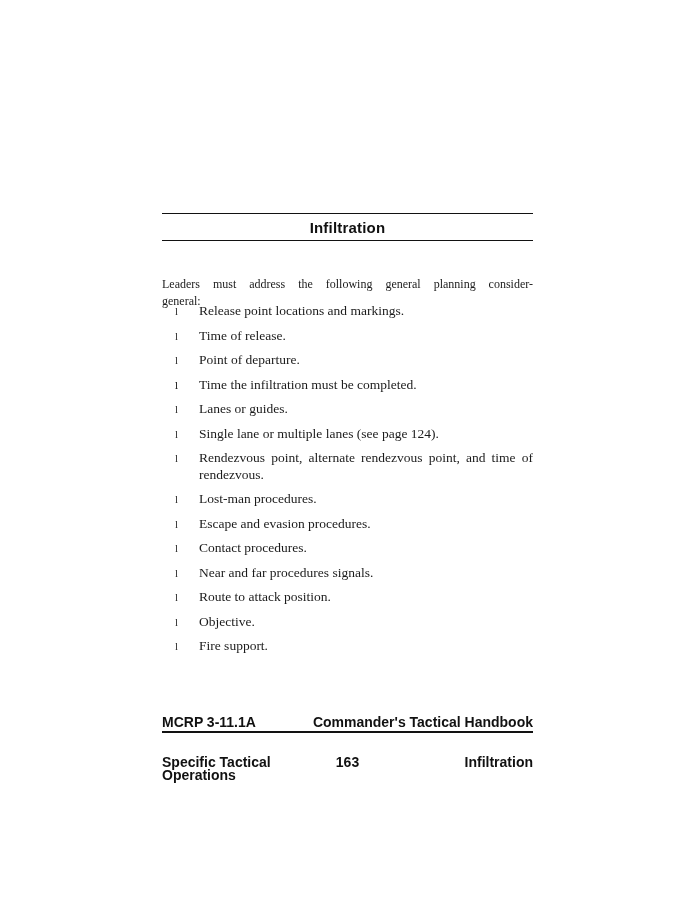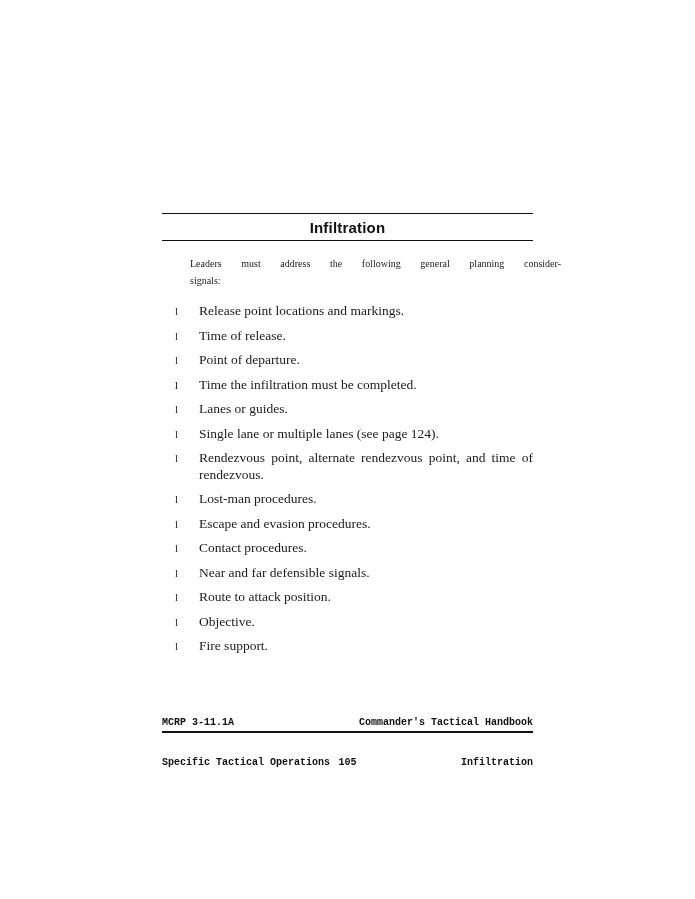--- a/index.html
+++ b/index.html
@@ -35,24 +35,23 @@
     font-weight: bold;
     font-size: 15px;
     line-height: 17px;
     text-align: center;
     letter-spacing: 0.2px;
     color: #111;
     padding: 5px 0 4px 0;
   }
   
   .intro {
-    top: 255px;
-    font-size: 10px;
+    top: 276px;
+    font-size: 12px;
     line-height: 17px;
-    margin-left: 28px;
   }
   .intro-line-justified {
     display: block;
     text-align: justify;
     text-align-last: justify;
   }
   .intro-line-last {
     display: block;
     text-align: left;
   }
@@ -76,23 +75,23 @@
     left: 13px;
     top: 2px;
     font-family: "Liberation Serif", serif;
     font-size: 11px;
     line-height: 12px;
     color: #2a2a2a;
   }
   
   .page-footer {
     top: 716px;
-    font-family: Liberation Mono, monospace;
+    font-family: Liberation Sans, sans-serif;
     font-weight: bold;
-    font-size: 10px;
+    font-size: 14px;
     color: #111;
   }
   .footer-row-top {
     display: flex;
     justify-content: space-between;
     align-items: baseline;
     padding-bottom: 2px;
     border-bottom: 2px solid #121212;
     line-height: 13px;
   }
@@ -113,21 +112,21 @@
 <div class="page">
 
   <div class="content-col section-header">
     <hr class="rule">
     <div class="section-title">Infiltration</div>
     <hr class="rule">
   </div>
 
   <div class="content-col intro">
     <span class="intro-line-justified">Leaders must address the following general planning consider-</span>
-    <span class="intro-line-last">signals:</span>
+    <span class="intro-line-last">general:</span>
   </div>
 
   <ul class="content-col bullet-list">
     <li>
       <span class="bullet-marker">l</span>
       <span>Release point locations and markings.</span>
     </li>
     <li>
       <span class="bullet-marker">l</span>
       <span>Time of release.</span>
@@ -162,21 +161,21 @@
     <li>
       <span class="bullet-marker">l</span>
       <span>Escape and evasion procedures.</span>
     </li>
     <li>
       <span class="bullet-marker">l</span>
       <span>Contact procedures.</span>
     </li>
     <li>
       <span class="bullet-marker">l</span>
-      <span>Near and far defensible signals.</span>
+      <span>Near and far procedures signals.</span>
     </li>
     <li>
       <span class="bullet-marker">l</span>
       <span>Route to attack position.</span>
     </li>
     <li>
       <span class="bullet-marker">l</span>
       <span>Objective.</span>
     </li>
     <li>
@@ -185,18 +184,18 @@
     </li>
   </ul>
 
   <div class="content-col page-footer">
     <div class="footer-row-top">
       <span>MCRP 3-11.1A</span>
       <span>Commander's Tactical Handbook</span>
     </div>
     <div class="footer-row-bottom">
       <span>Specific Tactical Operations</span>
-      <span class="footer-page-number">105</span>
+      <span class="footer-page-number">163</span>
       <span class="footer-bottom-right">Infiltration</span>
     </div>
   </div>
 
 </div>
 
 </body></html>

